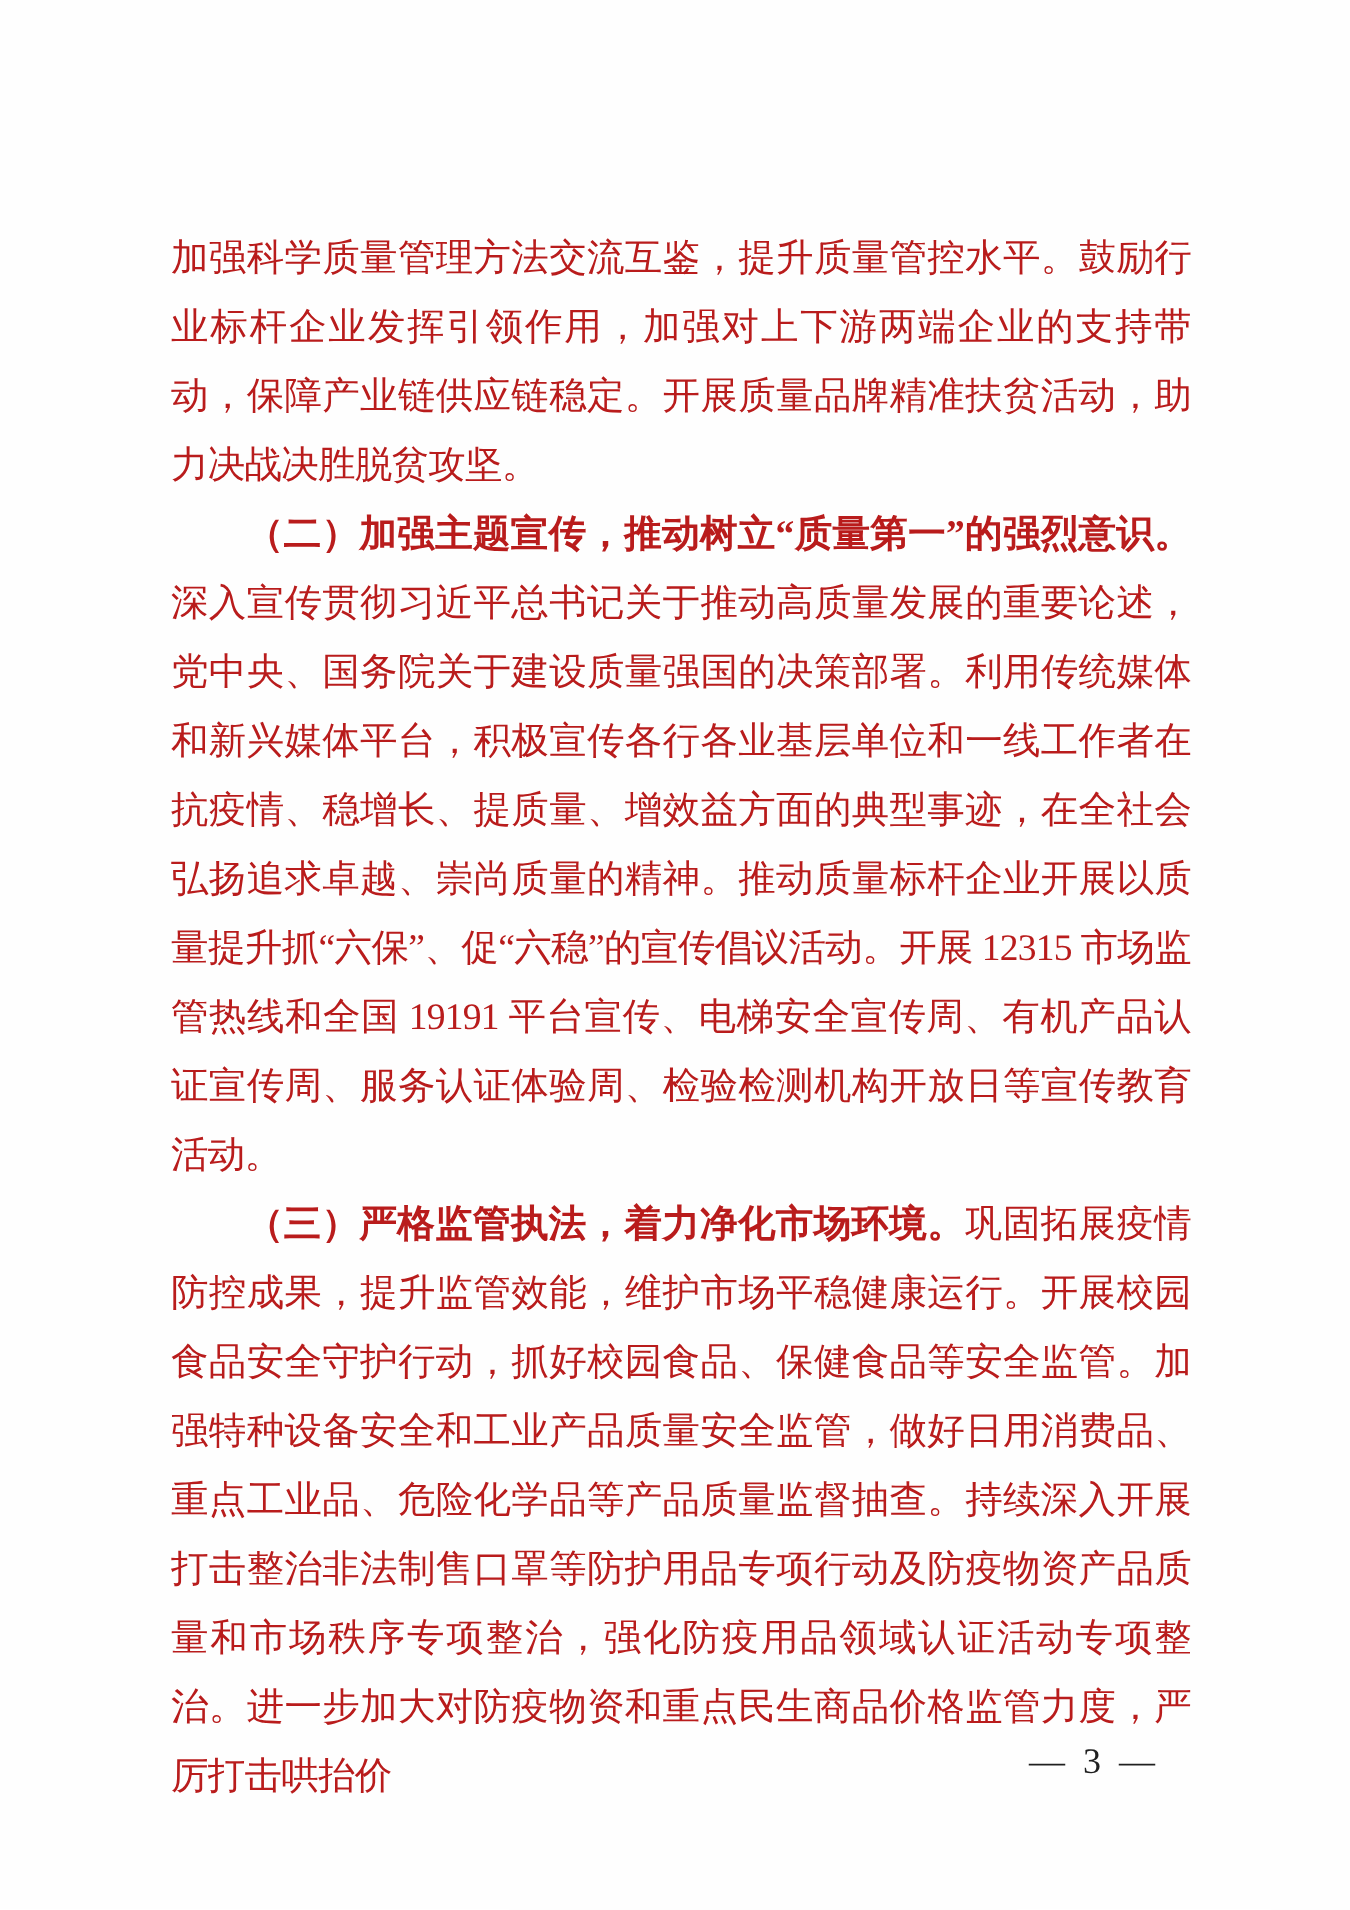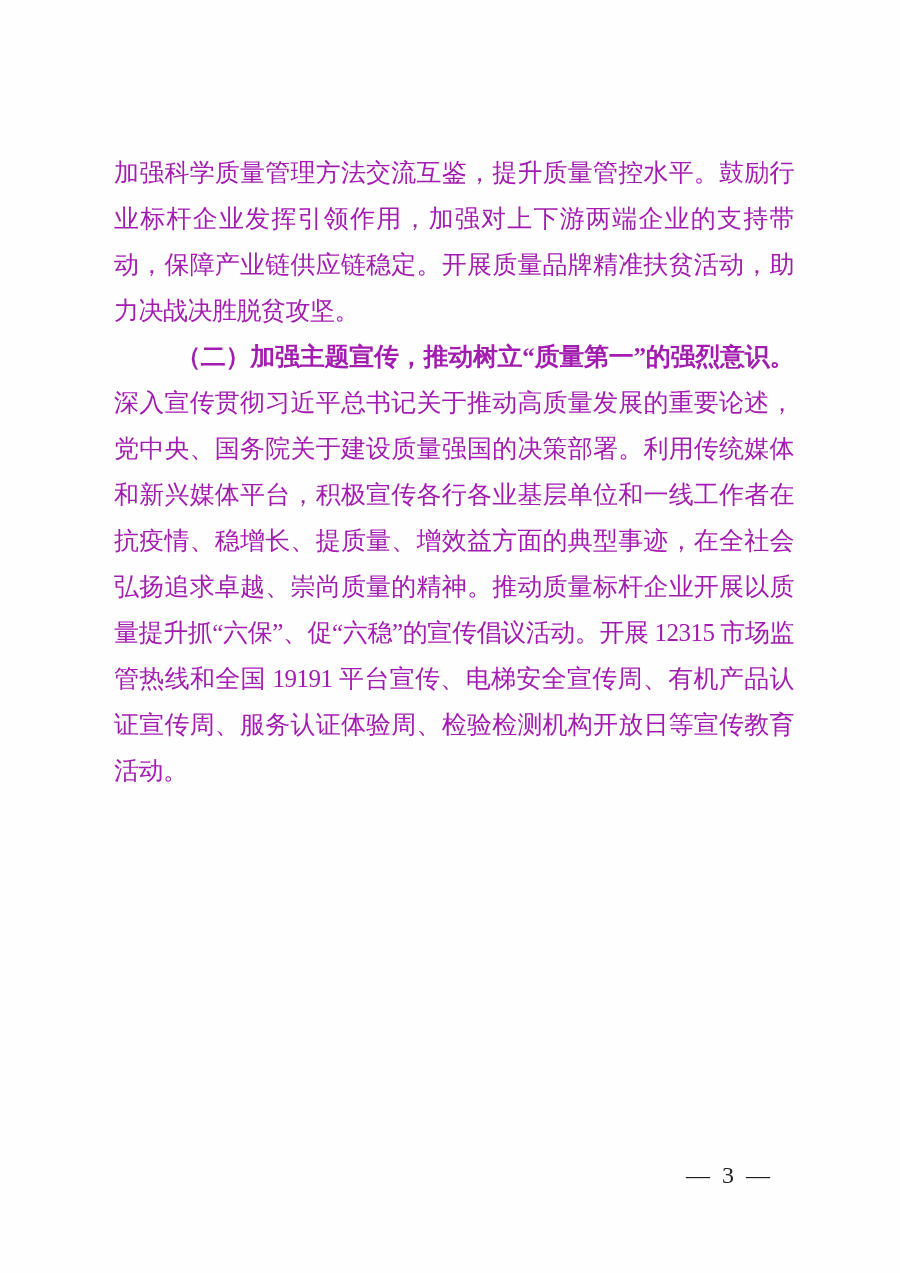--- a/index.html
+++ b/index.html
@@ -13,52 +13,52 @@
     height: 1273px;
     background: #fefefe;
     overflow: hidden;
     font-family: "Liberation Serif", "DejaVu Serif", serif;
   }
   .text-block {
     position: absolute;
     left: 114px;
     top: 150px;
     width: 680px;
-    color: #a21caf;
+    color: #b91c1c;
     font-size: 25px;
     letter-spacing: -0.5px;
     line-height: 46px;
     text-align: justify;
     text-justify: inter-ideograph;
   }
   .para {
     margin: 0;
     padding: 0;
     text-indent: 2em;
   }
   .para.flush {
     text-indent: 0;
   }
   .lead {
     font-weight: 700;
-    margin-left: 12px;
   }
   .page-number {
     position: absolute;
     top: 1158px;
     right: 127px;
     color: #1f1f1f;
     font-size: 24px;
     letter-spacing: 3px;
     line-height: 34px;
     white-space: nowrap;
   }
 </style>
 </head>
 <body>
 
 <div class="page">
   <div class="text-block">
     <p class="para flush">加强科学质量管理方法交流互鉴，提升质量管控水平。鼓励行业标杆企业发挥引领作用，加强对上下游两端企业的支持带动，保障产业链供应链稳定。开展质量品牌精准扶贫活动，助力决战决胜脱贫攻坚。</p>
     <p class="para"><span class="lead">（二）加强主题宣传，推动树立“质量第一”的强烈意识。</span><span>深入宣传贯彻习近平总书记关于推动高质量发展的重要论述，党中央、国务院关于建设质量强国的决策部署。利用传统媒体和新兴媒体平台，积极宣传各行各业基层单位和一线工作者在抗疫情、稳增长、提质量、增效益方面的典型事迹，在全社会弘扬追求卓越、崇尚质量的精神。推动质量标杆企业开展以质量提升抓“六保”、促“六稳”的宣传倡议活动。开展 12315 市场监管热线和全国 19191 平台宣传、电梯安全宣传周、有机产品认证宣传周、服务认证体验周、检验检测机构开放日等宣传教育活动。</span></p>
+    <p class="para"><span class="lead">（三）严格监管执法，着力净化市场环境。</span><span>巩固拓展疫情防控成果，提升监管效能，维护市场平稳健康运行。开展校园食品安全守护行动，抓好校园食品、保健食品等安全监管。加强特种设备安全和工业产品质量安全监管，做好日用消费品、重点工业品、危险化学品等产品质量监督抽查。持续深入开展打击整治非法制售口罩等防护用品专项行动及防疫物资产品质量和市场秩序专项整治，强化防疫用品领域认证活动专项整治。进一步加大对防疫物资和重点民生商品价格监管力度，严厉打击哄抬价</span></p>
   </div>
   <div class="page-number">— 3 —</div>
 </div>
 
 </body></html>

